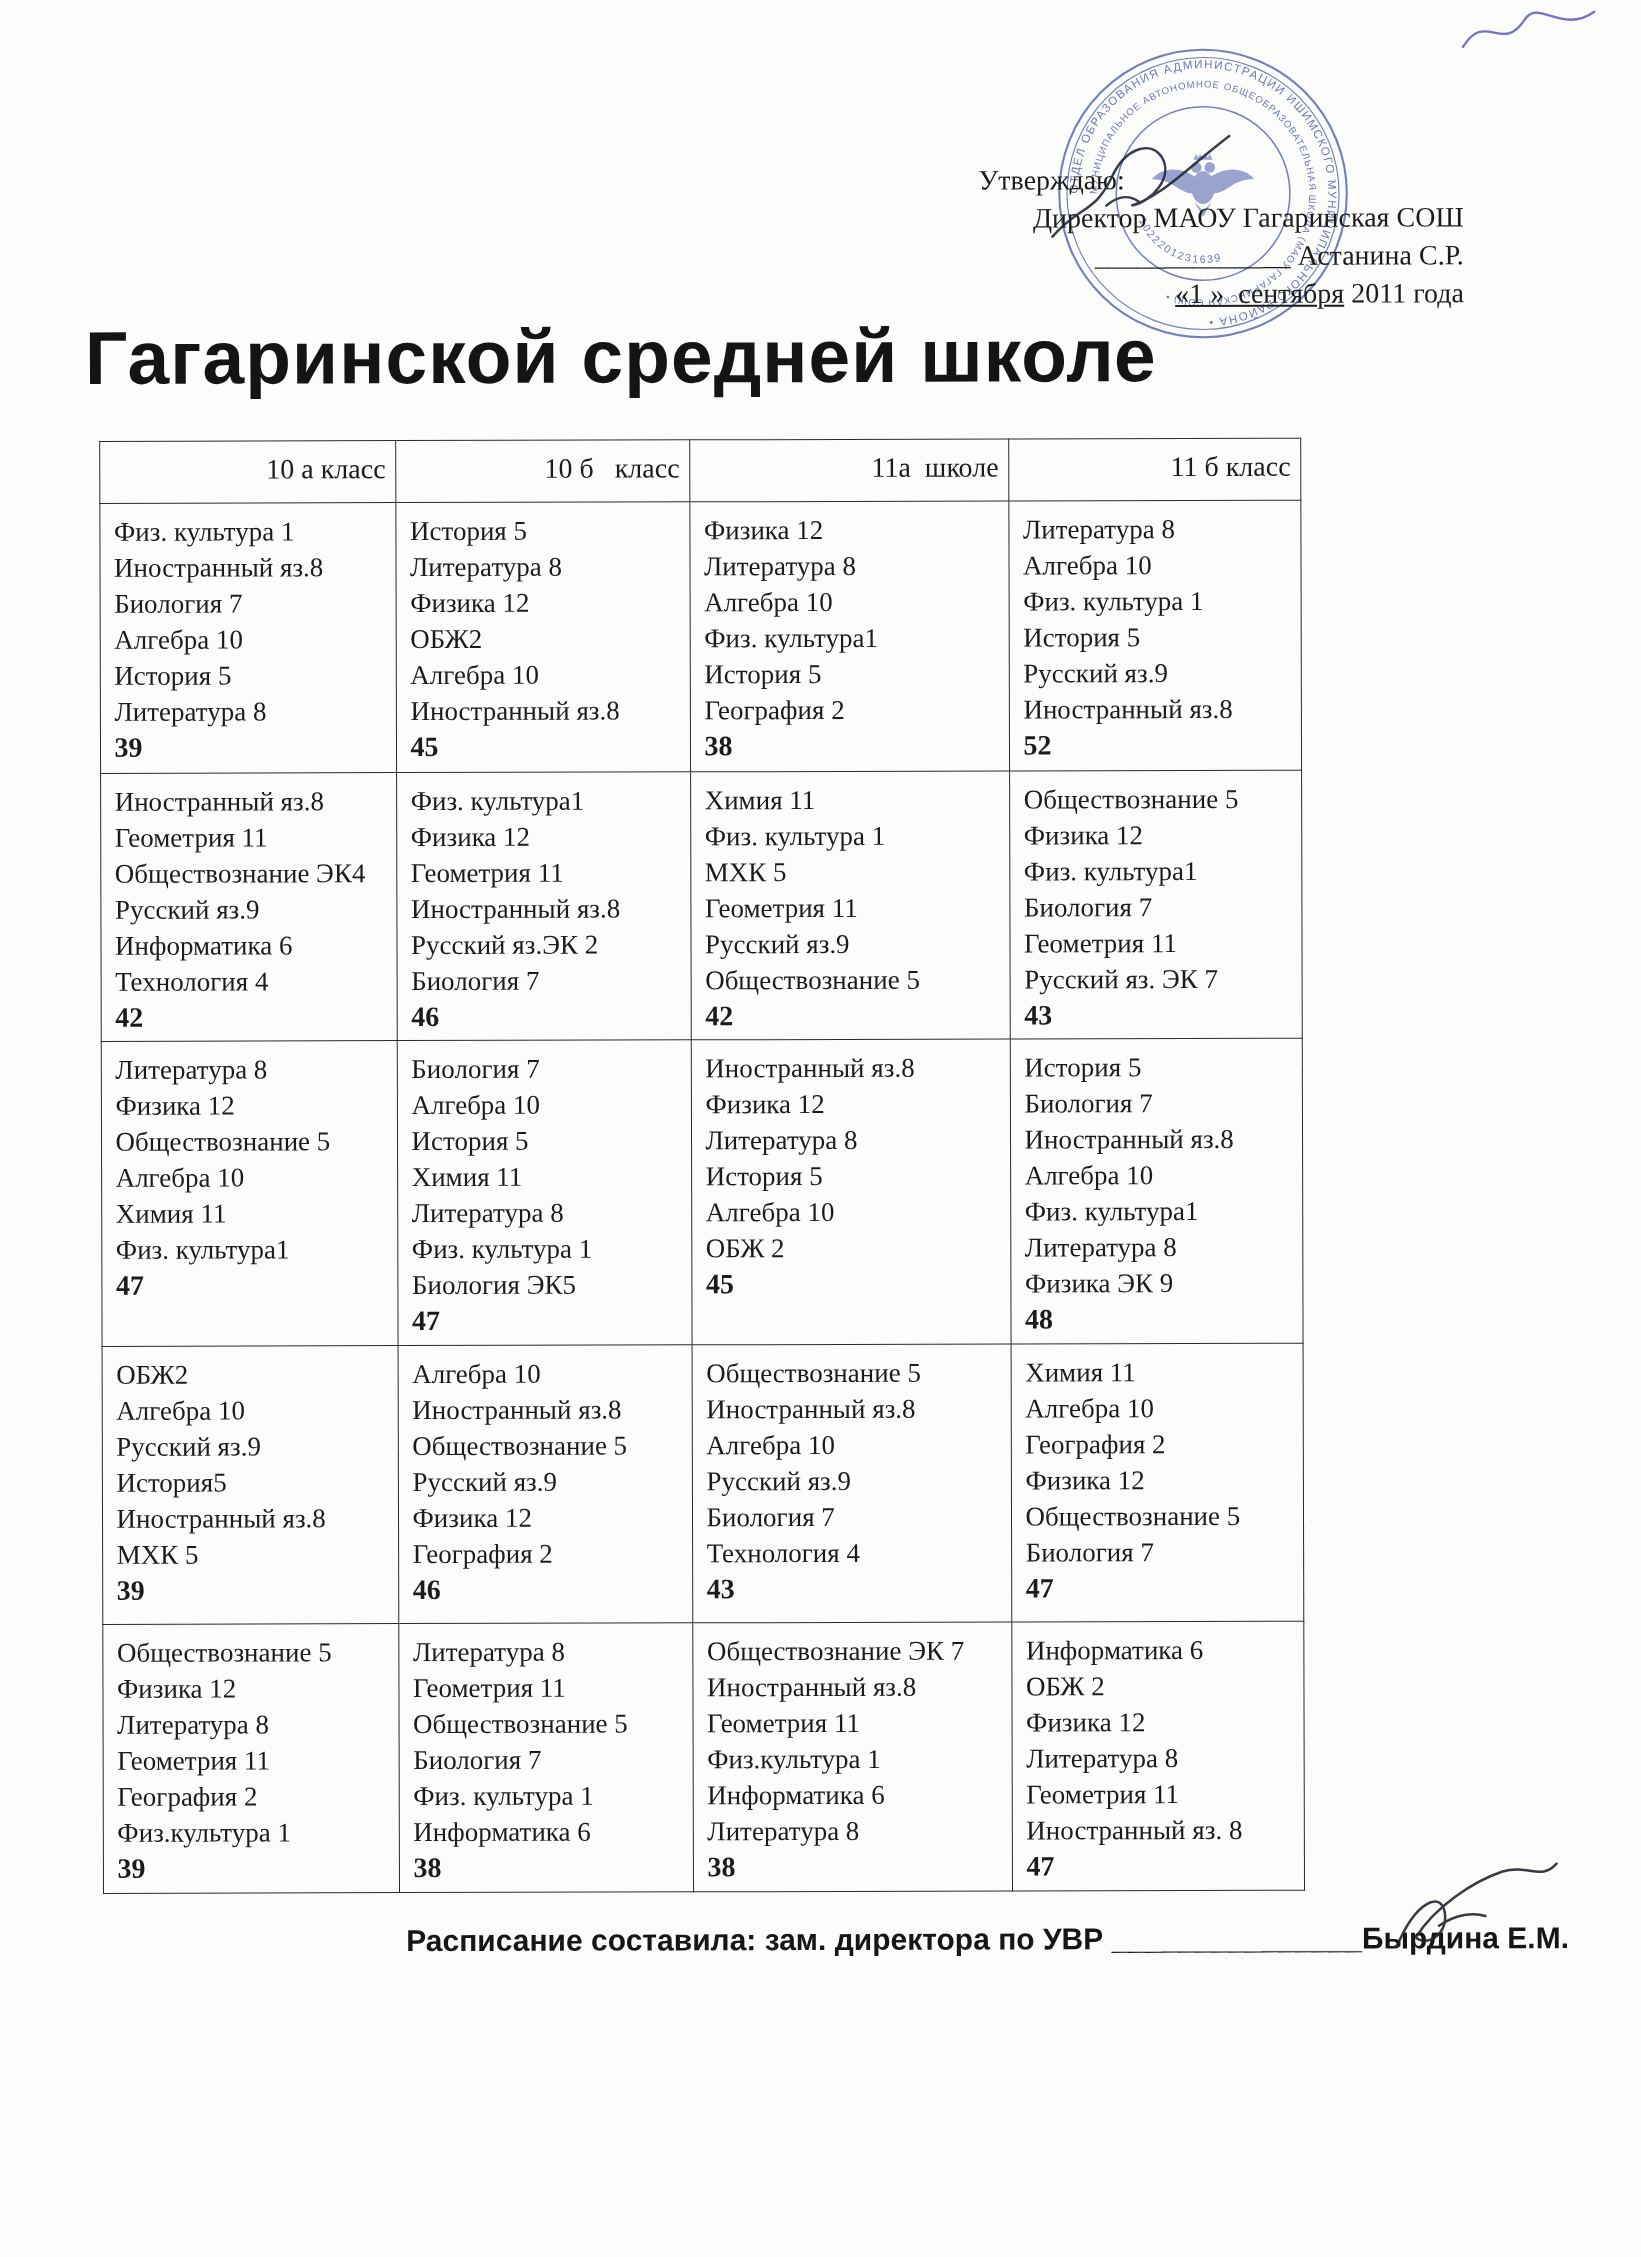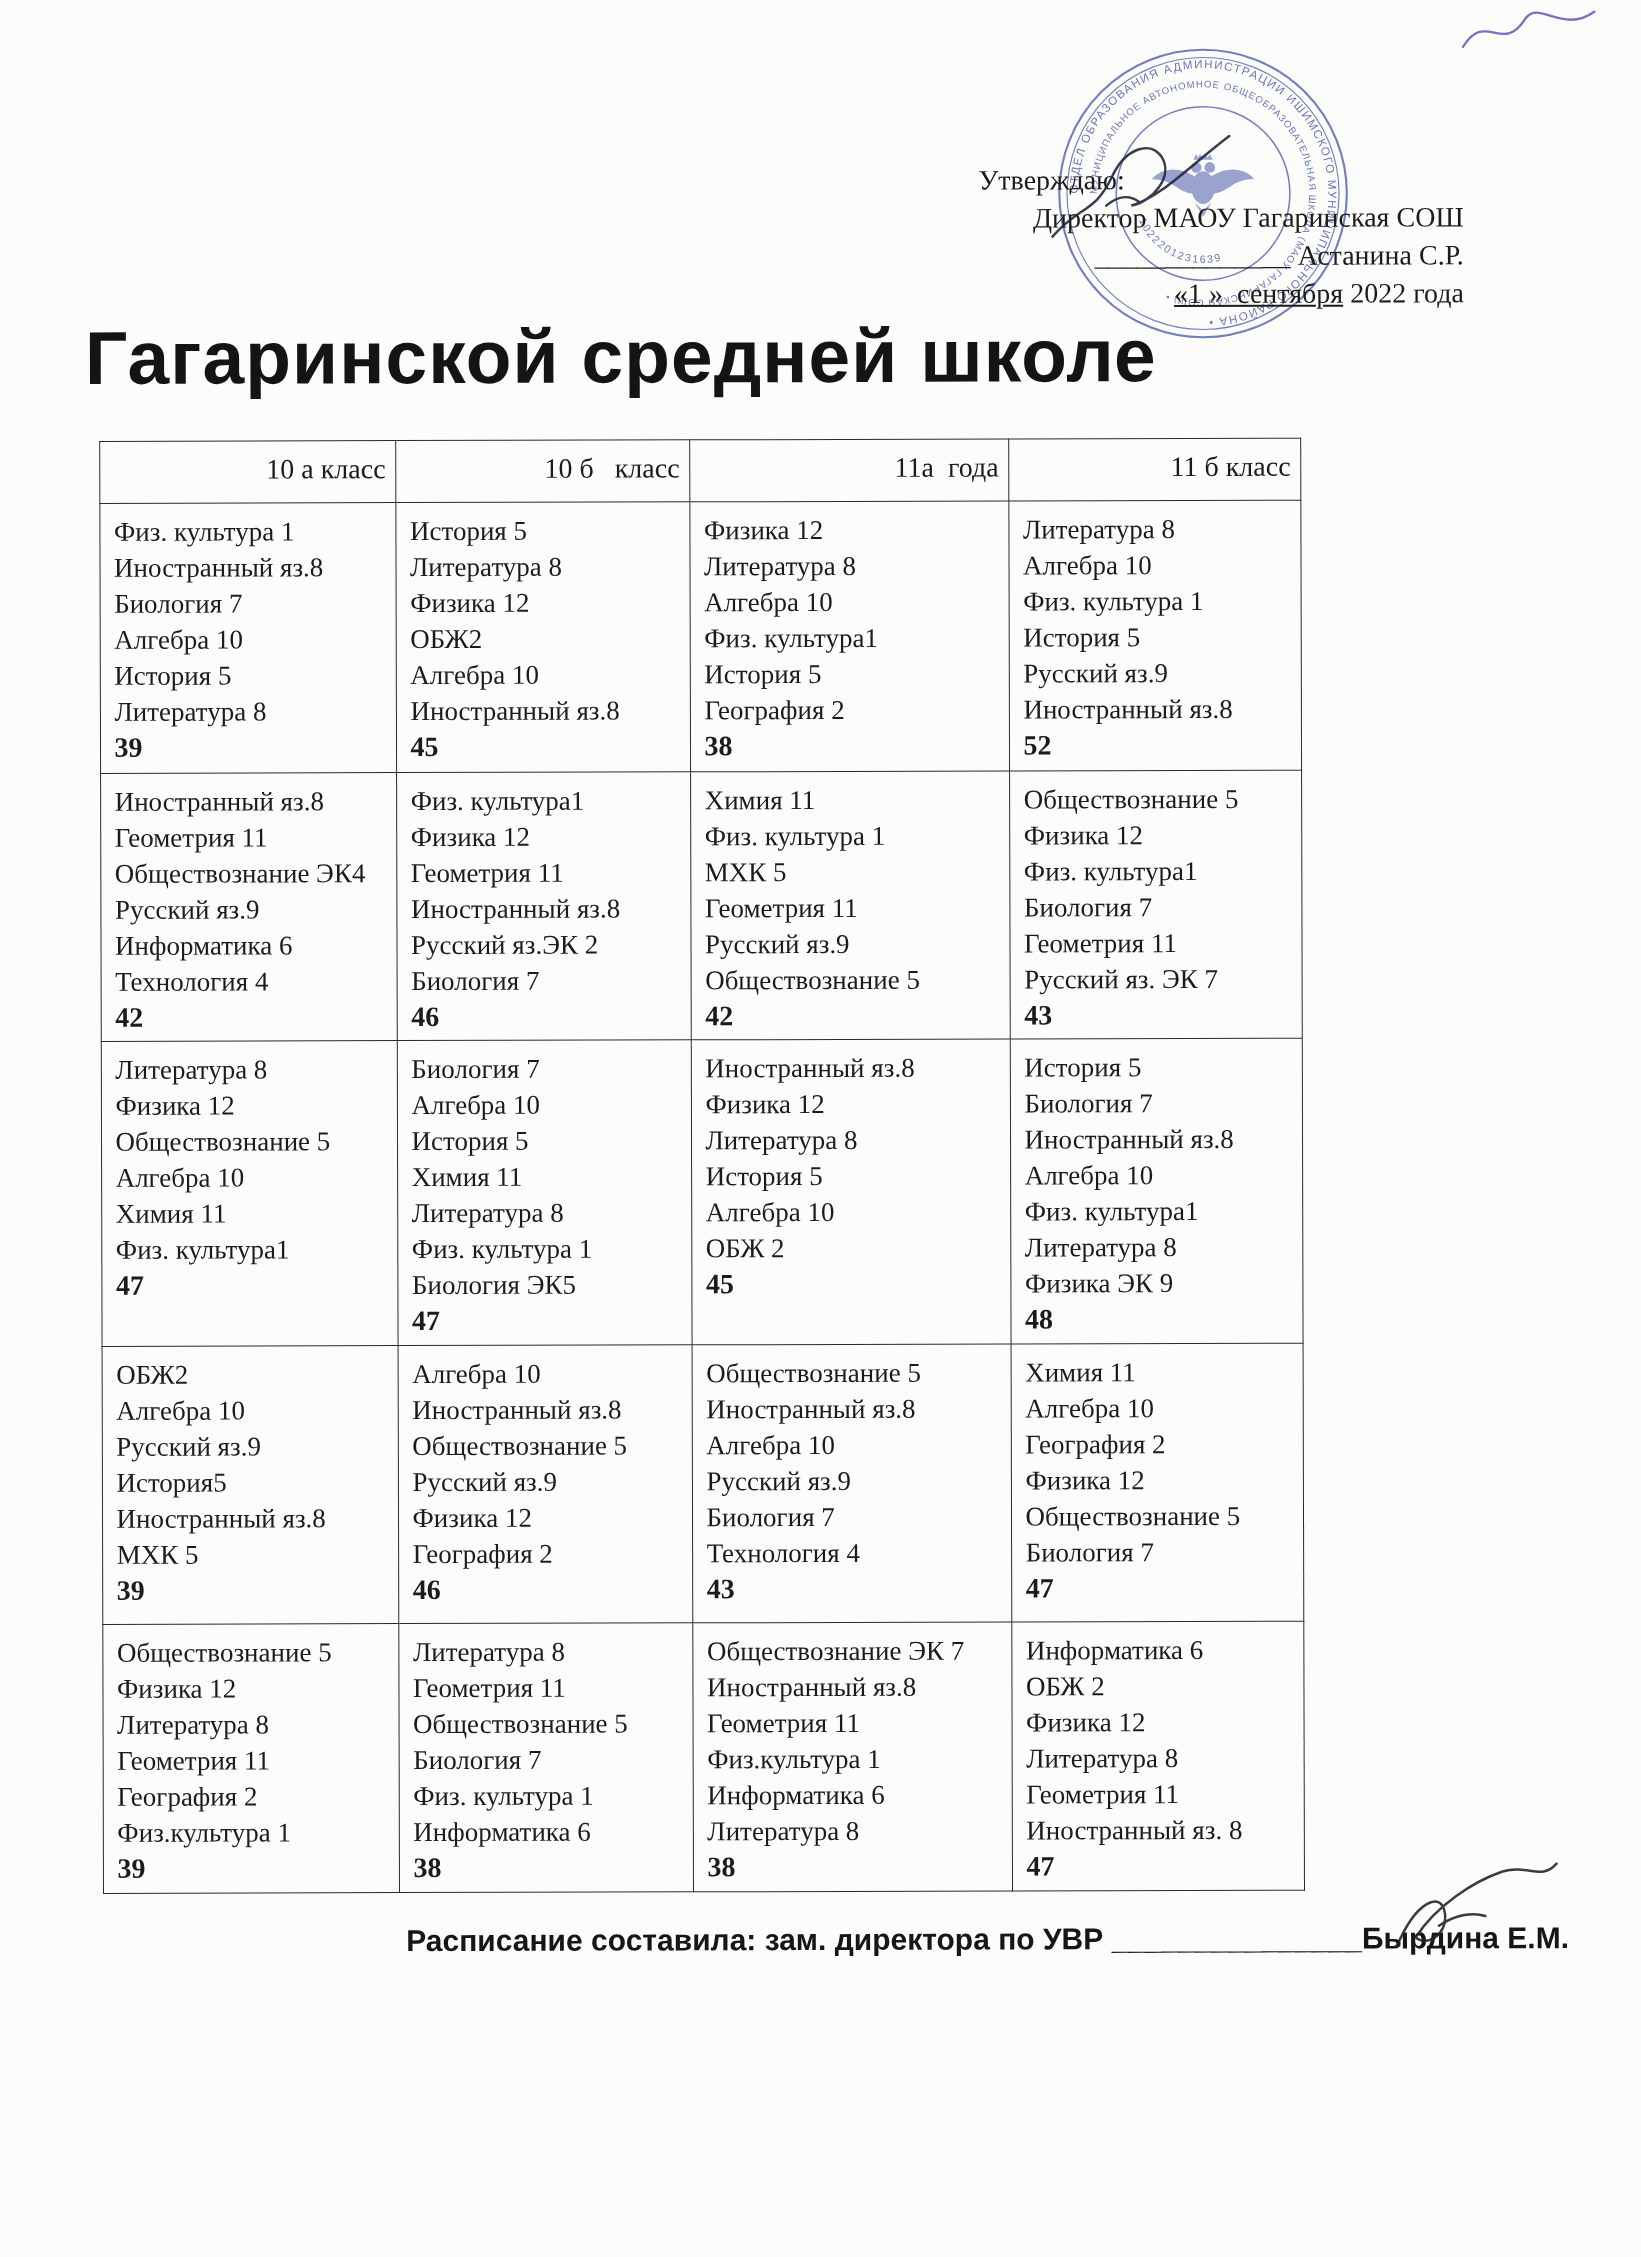--- a/index.html
+++ b/index.html
@@ -108,21 +108,21 @@
         <circle cx="7" cy="-13" r="5.5"></circle>
         <path d="M-10,-21 l3,-6 2,4 2,-4 3,4 3,-4 2,4 2,-4 3,6 z"></path>
         <path d="M-9,23 l9,9 9,-9 -9,15 z"></path>
       </g>
     </svg>
 
     <div class="approval">
       <div class="l1">Утверждаю:</div>
       <div class="lr">Директор МАОУ Гагаринская СОШ</div>
       <div class="lr">______________ Астанина С.Р.</div>
-      <div class="lr"><span class="u pre">«1 »  сентября</span><span class="pre"> 2022 года</span></div>
+      <div class="lr"><span class="u pre">«1 »  сентября</span><span class="pre"> 2011 года</span></div>
     </div>
 
     <svg class="sig sig-director" width="222" height="154" viewBox="0 0 230 160">
       <g fill="none" stroke="#23283a" stroke-width="2.6" stroke-linecap="round" opacity="0.9">
         <path d="M14,128 C42,96 58,104 76,66 C90,36 116,28 128,46 C140,66 118,92 96,96 C126,88 158,54 198,24"></path>
         <path d="M70,96 C84,84 96,86 104,92"></path>
       </g>
     </svg>
 
     <svg class="sig sig-corner" width="145" height="62" viewBox="0 0 150 64">
@@ -136,21 +136,21 @@
         <colgroup>
           <col style="width:296px">
             <col style="width:294px">
           <col style="width:319px">
             <col style="width:292px">
         </colgroup>
         <thead>
             <tr id="sched-head">
               <th>10 а класс</th>
               <th>10 б   класс</th>
-              <th>11а  года</th>
+              <th>11а  школе</th>
               <th>11 б класс</th>
             </tr>
           </thead>
         <tbody id="sched-body">
             <tr>
               <td>
                 <div class="subject">Физ. культура 1</div>
                 <div class="subject">Иностранный яз.8</div>
                 <div class="subject">Биология 7</div>
                 <div class="subject">Алгебра 10</div>

